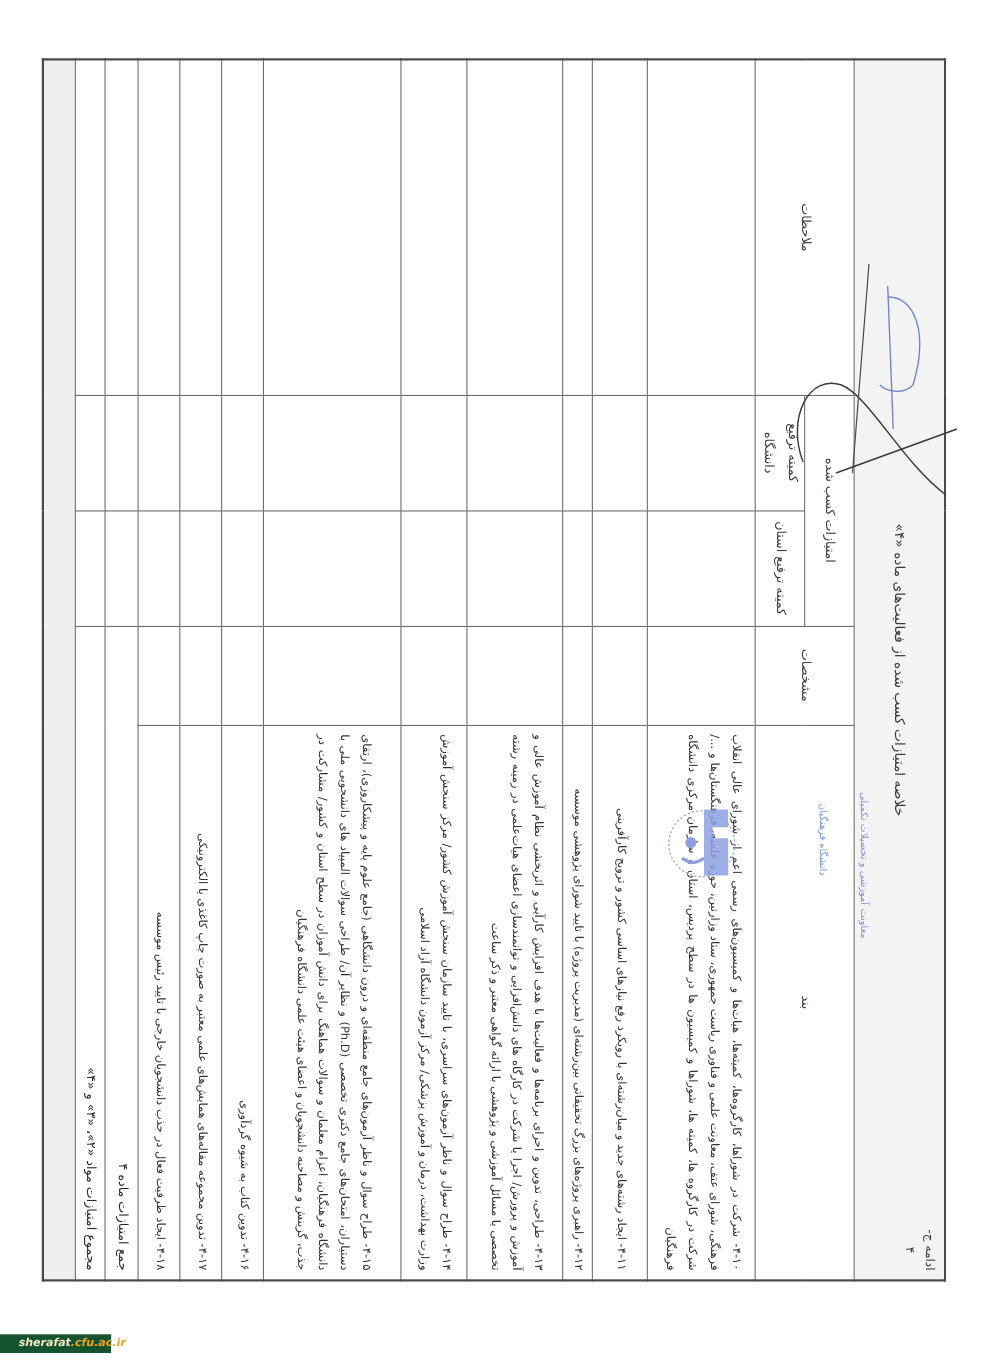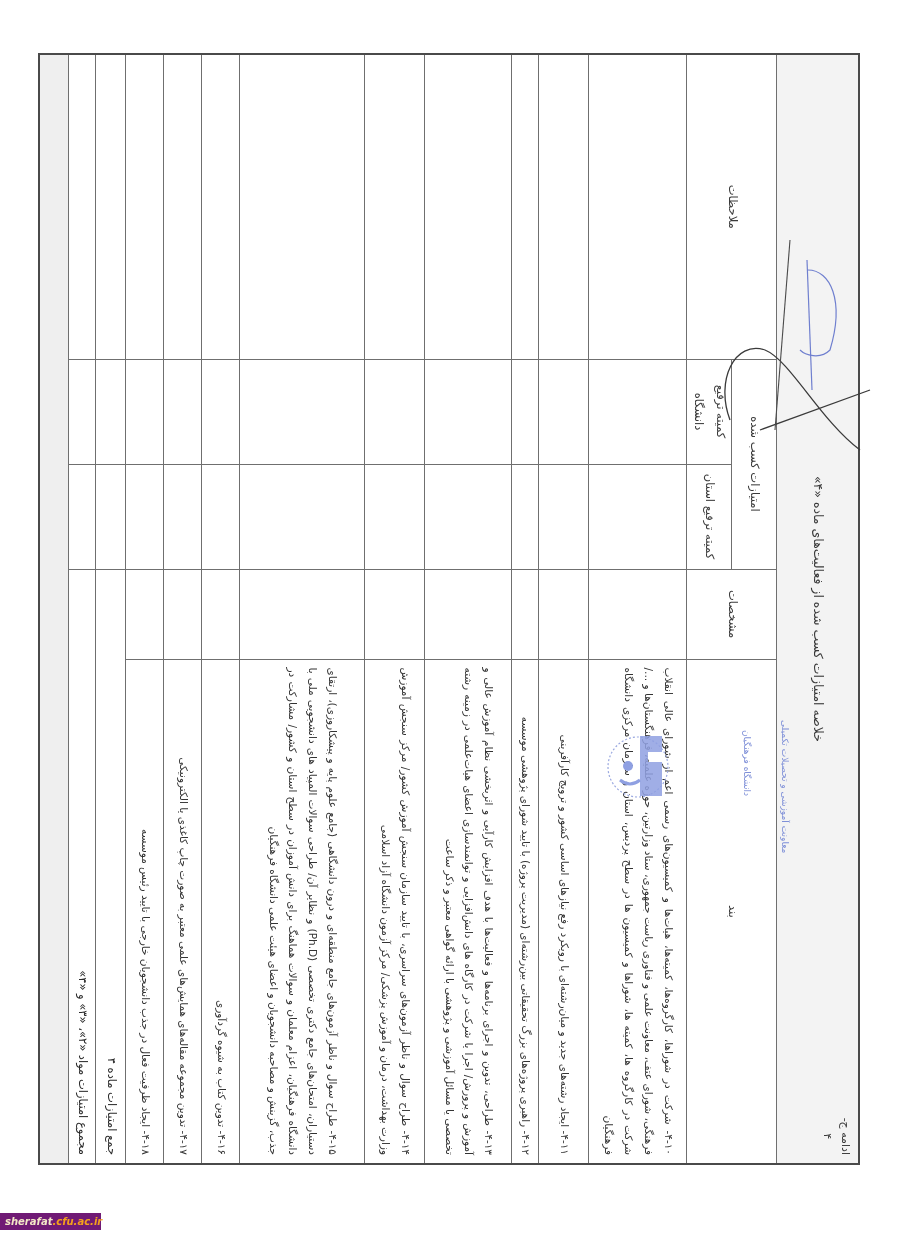--- a/index.html
+++ b/index.html
@@ -51,23 +51,23 @@
     width:120px; height:110px;
     pointer-events:none;
   }
   .stamp-text {
     position:absolute; color:#7f90d8; font-size:9px;
     transform:rotate(90deg); transform-origin:0 0; white-space:nowrap;
   }
   .signature { position:absolute; left:720px; top:200px; width:180px; height:260px; pointer-events:none; }
   .watermark {
     position:absolute; left:0; top:1213px;
-    width:101px; height:17px; background:#701a75;
+    width:101px; height:17px; background:#14532d;
     font-family:"DejaVu Sans", sans-serif; font-weight:bold; font-style:italic;
-    font-size:10px; line-height:17px; padding-left:5px; box-sizing:border-box;
+    font-size:10px; line-height:17px; padding-left:17px; box-sizing:border-box;
     white-space:nowrap;
     text-align:right;
   }
   .wm-a { color:#f3e7c7; }
   .wm-b { color:#f4a11d; }
 </style>
 </head>
 <body>
 
 <div class="page" id="page-rtl">

